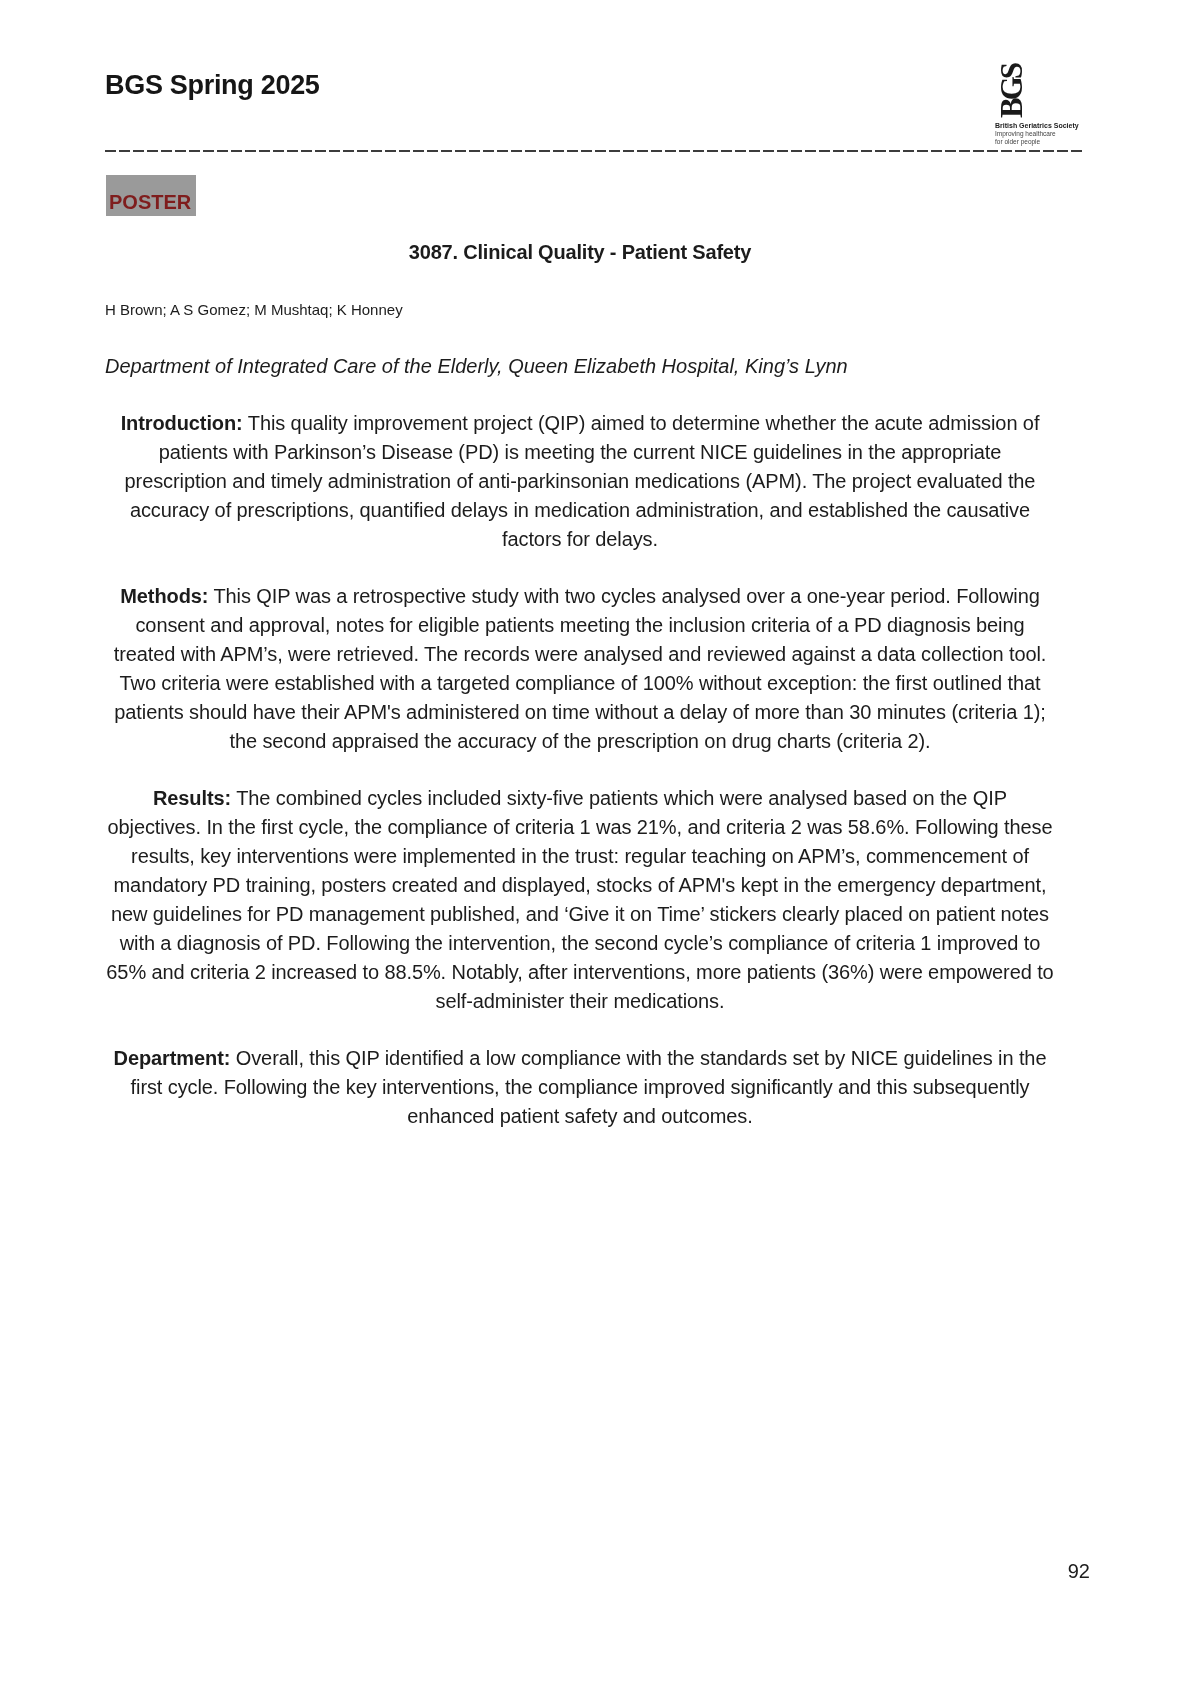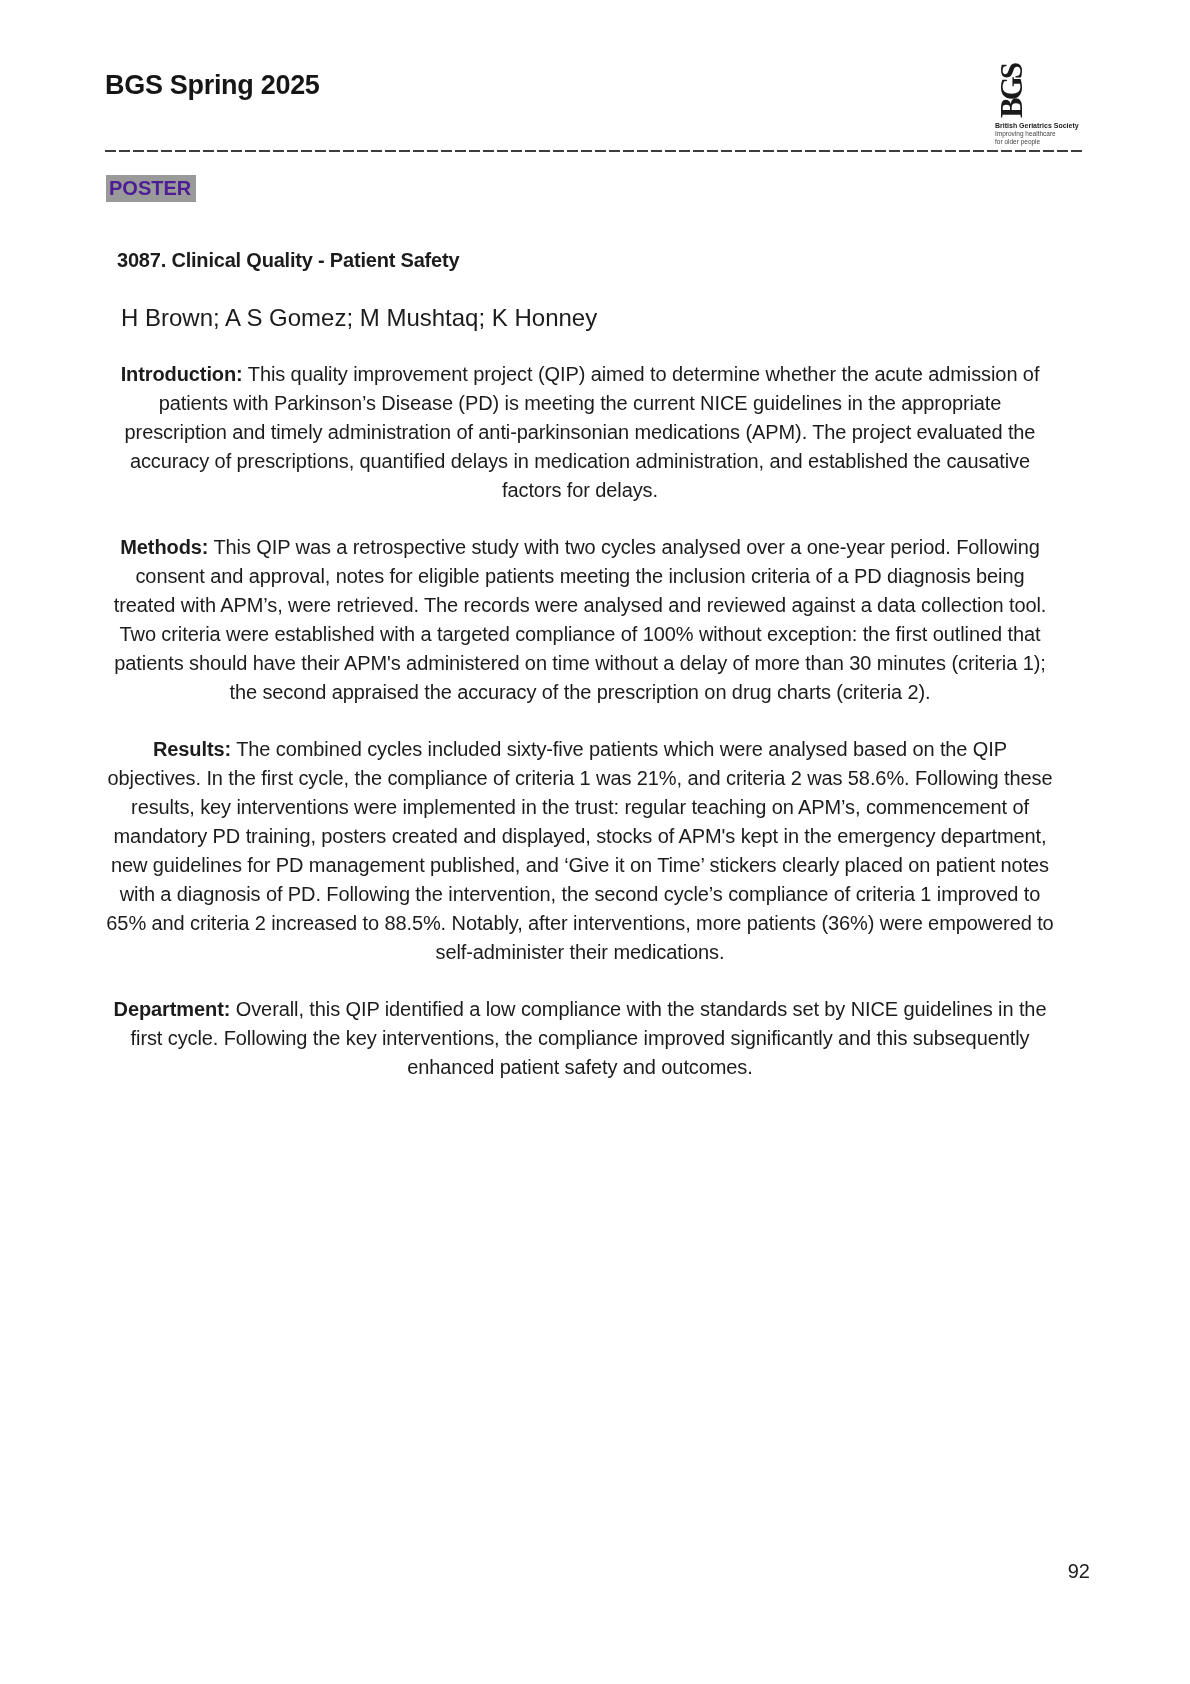--- a/index.html
+++ b/index.html
@@ -76,54 +76,55 @@
     background: repeating-linear-gradient(90deg, #3c3c3c 0 11px, transparent 11px 14px);
   }
 
   
   .badge {
     position: absolute;
     left: 106px;
     top: 175px;
     display: inline-block;
     background: #9a9a9a;
-    color: #4c1d95;
+    color: #7f1d1d;
     font-size: 20px;
     font-weight: bold;
     line-height: 26px;
-    padding: 0 5px 1px 3px;
+    padding: 14px 5px 1px 3px;
     letter-spacing: 0px;
   }
 
   
   .content {
     position: absolute;
     left: 105px;
     top: 234px;
     width: 950px;
   }
   .session-heading {
     font-size: 20px;
     font-weight: bold;
     line-height: 29px;
-    margin: 12px;
+    margin: 4px;
     letter-spacing: -0.2px;
+    text-align: center;
   }
   .abstract-title {
     font-size: 20px;
     font-weight: bold;
     line-height: 30px;
     margin: 28px 0 0 0;
     letter-spacing: -0.4px;
     width: 940px;
   }
   .authors {
-    font-size: 24px;
-    line-height: 29px;
-    margin: 28px 0 0 16px;
+    font-size: 15px;
+    line-height: 29px;
+    margin: 28px 0 0 0;
   }
   .affiliation {
     font-size: 20px;
     font-style: italic;
     line-height: 29px;
     margin: 28px 0 0 0;
   }
   .para {
     font-size: 20px;
     line-height: 29px;
@@ -166,20 +167,21 @@
 
   <div class="badge">POSTER</div>
 
   <main class="content">
 
     <p class="session-heading">3087. Clinical Quality - Patient Safety</p>
 
 
     <p class="authors">H Brown; A S Gomez; M Mushtaq; K Honney</p>
 
+    <p class="affiliation">Department of Integrated Care of the Elderly, Queen Elizabeth Hospital, King’s Lynn</p>
 
     <p class="para">
       <span class="label">Introduction:</span>
       <span>This quality improvement project (QIP) aimed to determine whether the acute admission of patients with Parkinson’s Disease (PD) is meeting the current NICE guidelines in the appropriate prescription and timely administration of anti-parkinsonian medications (APM). The project evaluated the accuracy of prescriptions, quantified delays in medication administration, and established the causative factors for delays.</span>
     </p>
 
     <p class="para">
       <span class="label">Methods:</span>
       <span>This QIP was a retrospective study with two cycles analysed over a one-year period. Following consent and approval, notes for eligible patients meeting the inclusion criteria of a PD diagnosis being treated with APM’s, were retrieved. The records were analysed and reviewed against a data collection tool. Two criteria were established with a targeted compliance of 100% without exception: the first outlined that patients should have their APM's administered on time without a delay of more than 30 minutes (criteria 1); the second appraised the accuracy of the prescription on drug charts (criteria 2).</span>
     </p>

